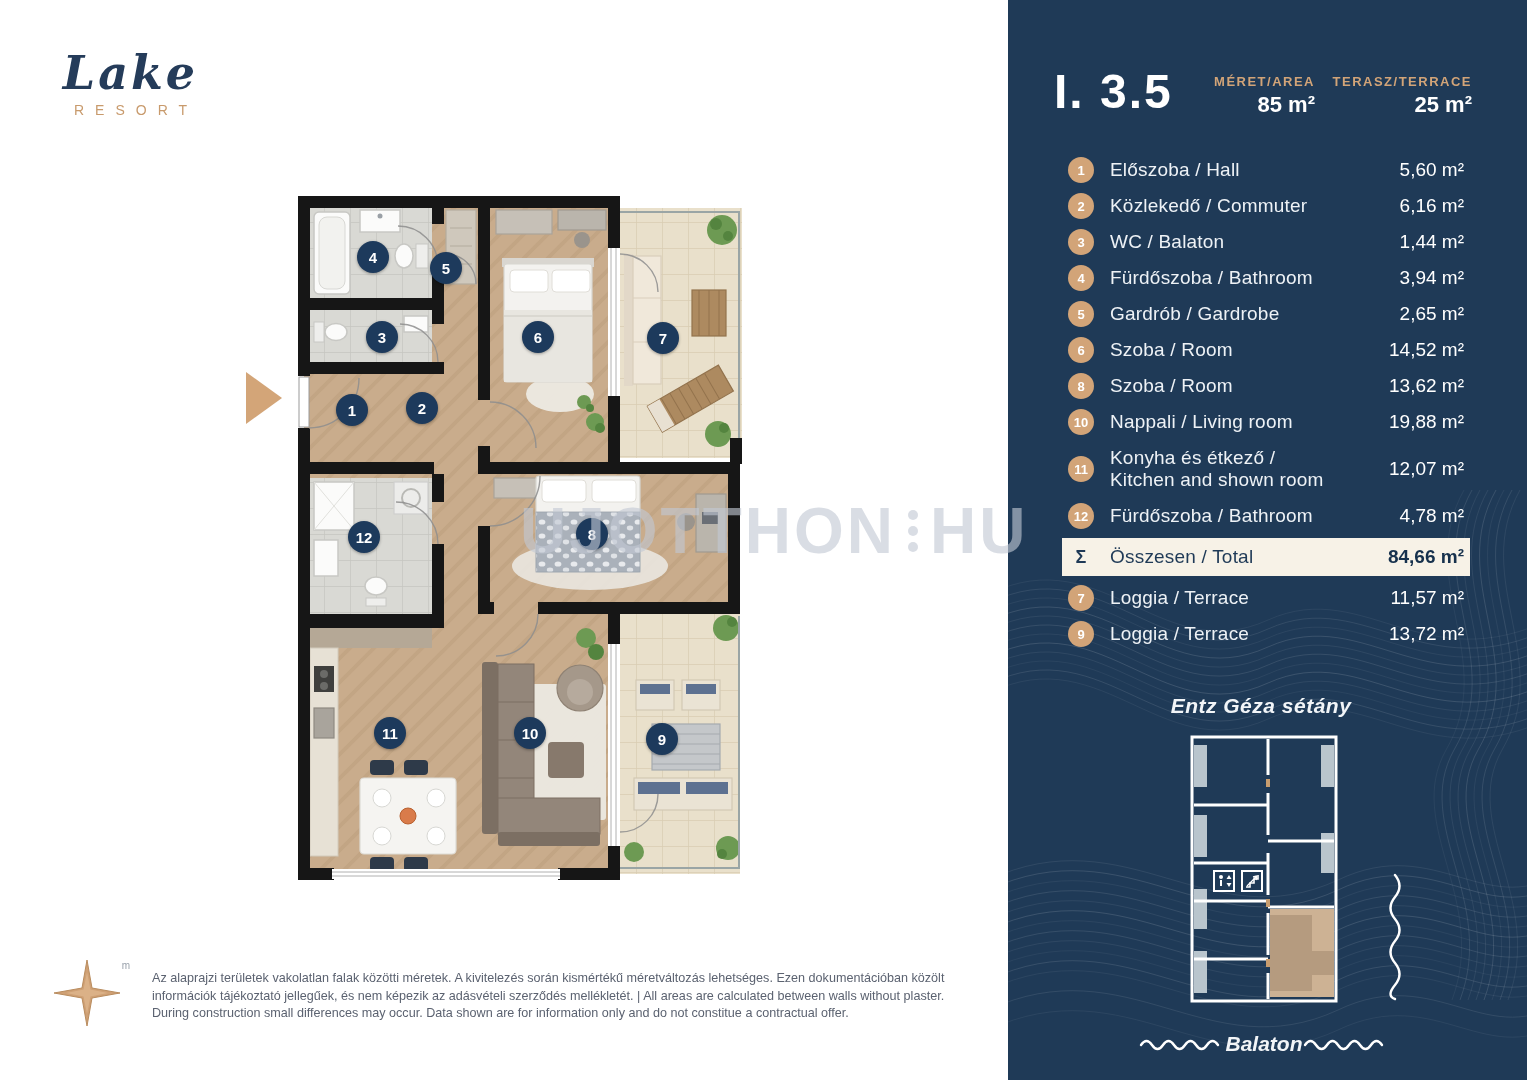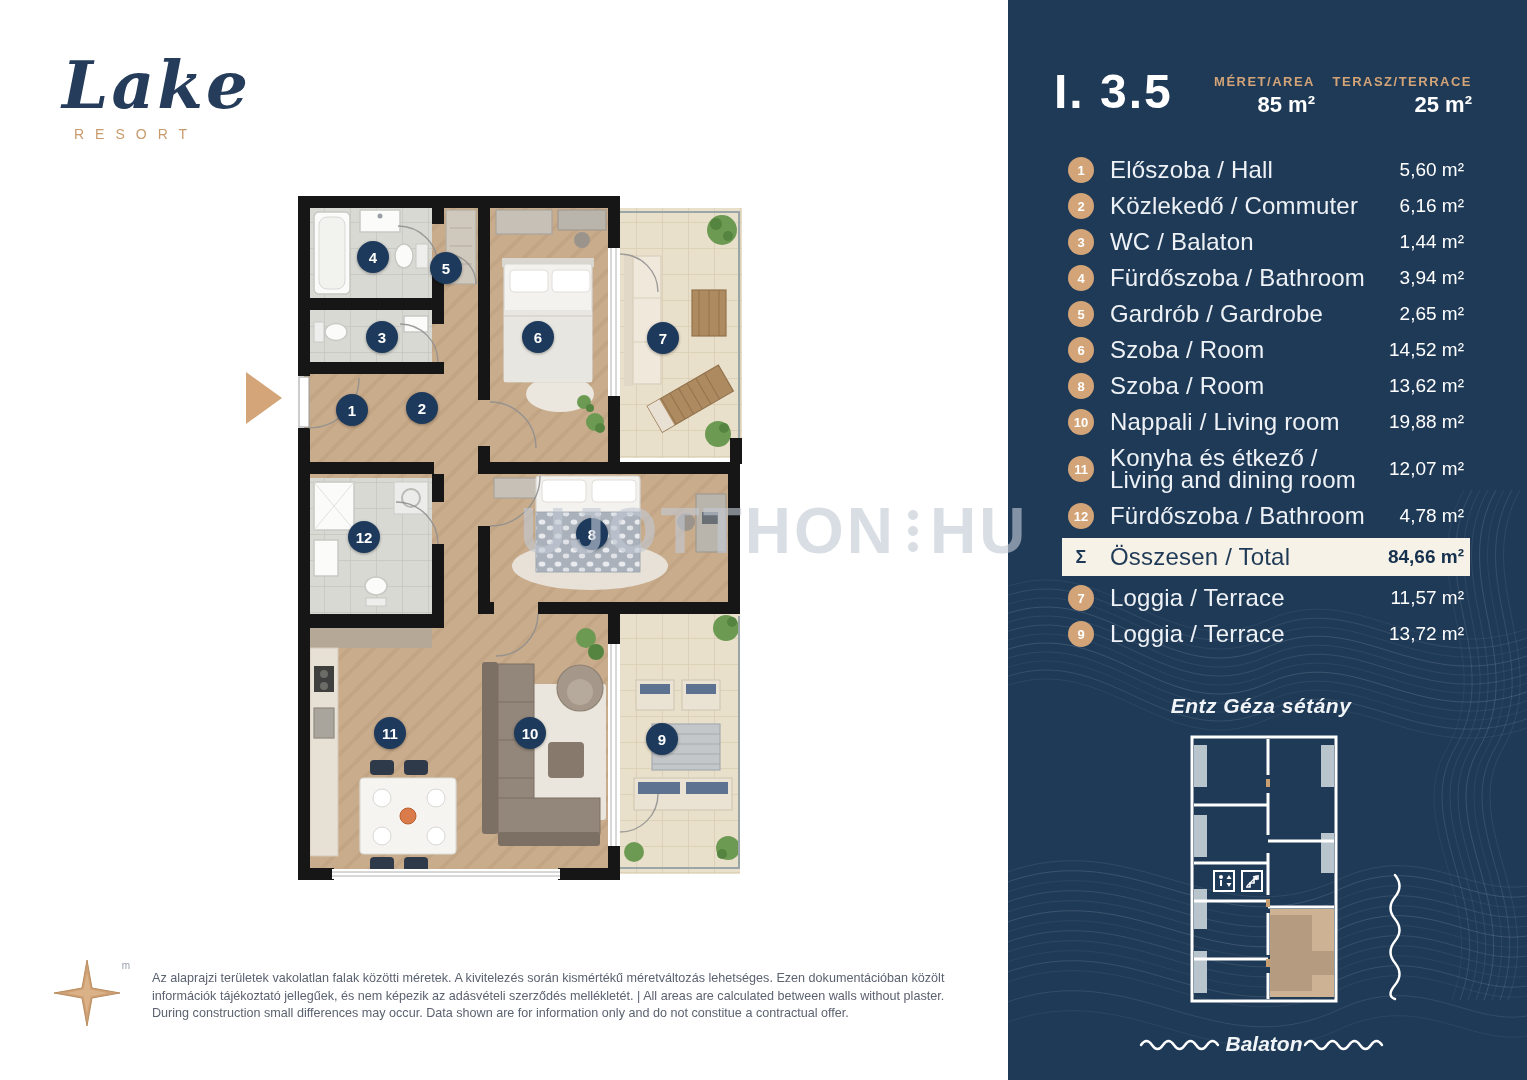--- a/index.html
+++ b/index.html
@@ -3,21 +3,21 @@
 <meta charset="utf-8">
 <style>
   * { margin:0; padding:0; box-sizing:border-box; }
   html,body { width:1527px; height:1080px; }
   body { position:relative; width:1527px; height:1080px; background:#ffffff; overflow:hidden;
          font-family:"Liberation Sans", sans-serif; }
 
   
   .logo { position:absolute; left:62px; top:46px; color:#253c5a; }
   .logo-script { font-family:"DejaVu Serif", serif; font-style:italic; font-weight:600;
-                 font-size:66px; letter-spacing:3px; color:#253c5a;text-align:right; }
+                 font-size:46px; letter-spacing:3px; color:#253c5a;text-align:right; }
   .logo-sub { font-size:14px; letter-spacing:11px; color:#c89a6c; margin-top:2px; margin-left:12px; font-weight:400; }
 
   .plan-wrap { position:absolute; left:298px; top:196px; width:448px; height:688px; }
   .plan-wrap svg { display:block; }
   .pbadge { position:absolute; width:32px; height:32px; border-radius:50%; background:#1d3a5c;
             color:#fff; font-size:15px; font-weight:700; display:flex; align-items:center;
             justify-content:center; box-shadow:0 1px 3px rgba(0,0,0,.35); }
   .entry-arrow { position:absolute; left:246px; top:372px; width:0; height:0;
                  border-top:26px solid transparent; border-bottom:26px solid transparent;
                  border-left:36px solid #d3a578; }
@@ -44,21 +44,21 @@
   .stat-1 { right:212px; } .stat-2 { right:55px; }
   .stat-label { font-size:13px; font-weight:700; letter-spacing:1.5px; color:#d2a478;padding-left:16px; }
   .stat-value { font-size:22px; font-weight:700; color:#ffffff; margin-top:3px; }
 
   .room-list { position:absolute; left:60px; top:152px; width:396px; }
   .row { display:flex; align-items:center; height:36px; }
   .row.tall { height:58px; }
   .badge { width:26px; height:26px; min-width:26px; border-radius:50%; background:#d2a478;
            color:#fff; font-size:13px; font-weight:700; display:flex; align-items:center;
            justify-content:center; margin-right:16px; }
-  .rname { flex:1; font-size:24px; color:#eef2f6; letter-spacing:.2px; line-height:22px; }
+  .rname { flex:1; font-size:19px; color:#eef2f6; letter-spacing:.2px; line-height:22px; }
   .rarea { font-size:19px; color:#ffffff; white-space:nowrap; }
   .total-row { display:flex; align-items:center; height:38px; margin:4px -6px; padding:0 6px;
                background:#f7f2e7; }
   .total-row .badge { background:transparent; color:#1f3a57; font-size:18px; font-weight:800; }
   .total-row .rname { color:#1f3a57; }
   .total-row .rarea { color:#16314d; font-weight:800; }
 
   .street-label { position:absolute; top:694px; left:88px; width:330px; text-align:center;
                   font-size:21px; font-style:italic; font-weight:700; color:#f2f5f8; letter-spacing:.5px; }
   .miniplan { position:absolute; left:182px; top:735px; width:148px; height:268px; }
@@ -409,21 +409,21 @@
   <div class="row">
     <span class="badge">10</span>
     <span class="rname">Nappali / Living room</span>
     <span class="rarea">19,88 m²</span>
   </div>
 
   <div class="row tall">
     <span class="badge">11</span>
     <span class="rname">
               <div>Konyha és étkező /</div>
-              <div>Living and dining room</div>
+              <div>Kitchen and shown room</div>
             </span>
     <span class="rarea">12,07 m²</span>
   </div>
 
   <div class="row">
     <span class="badge">12</span>
     <span class="rname">Fürdőszoba / Bathroom</span>
     <span class="rarea">4,78 m²</span>
   </div>
 </div>

